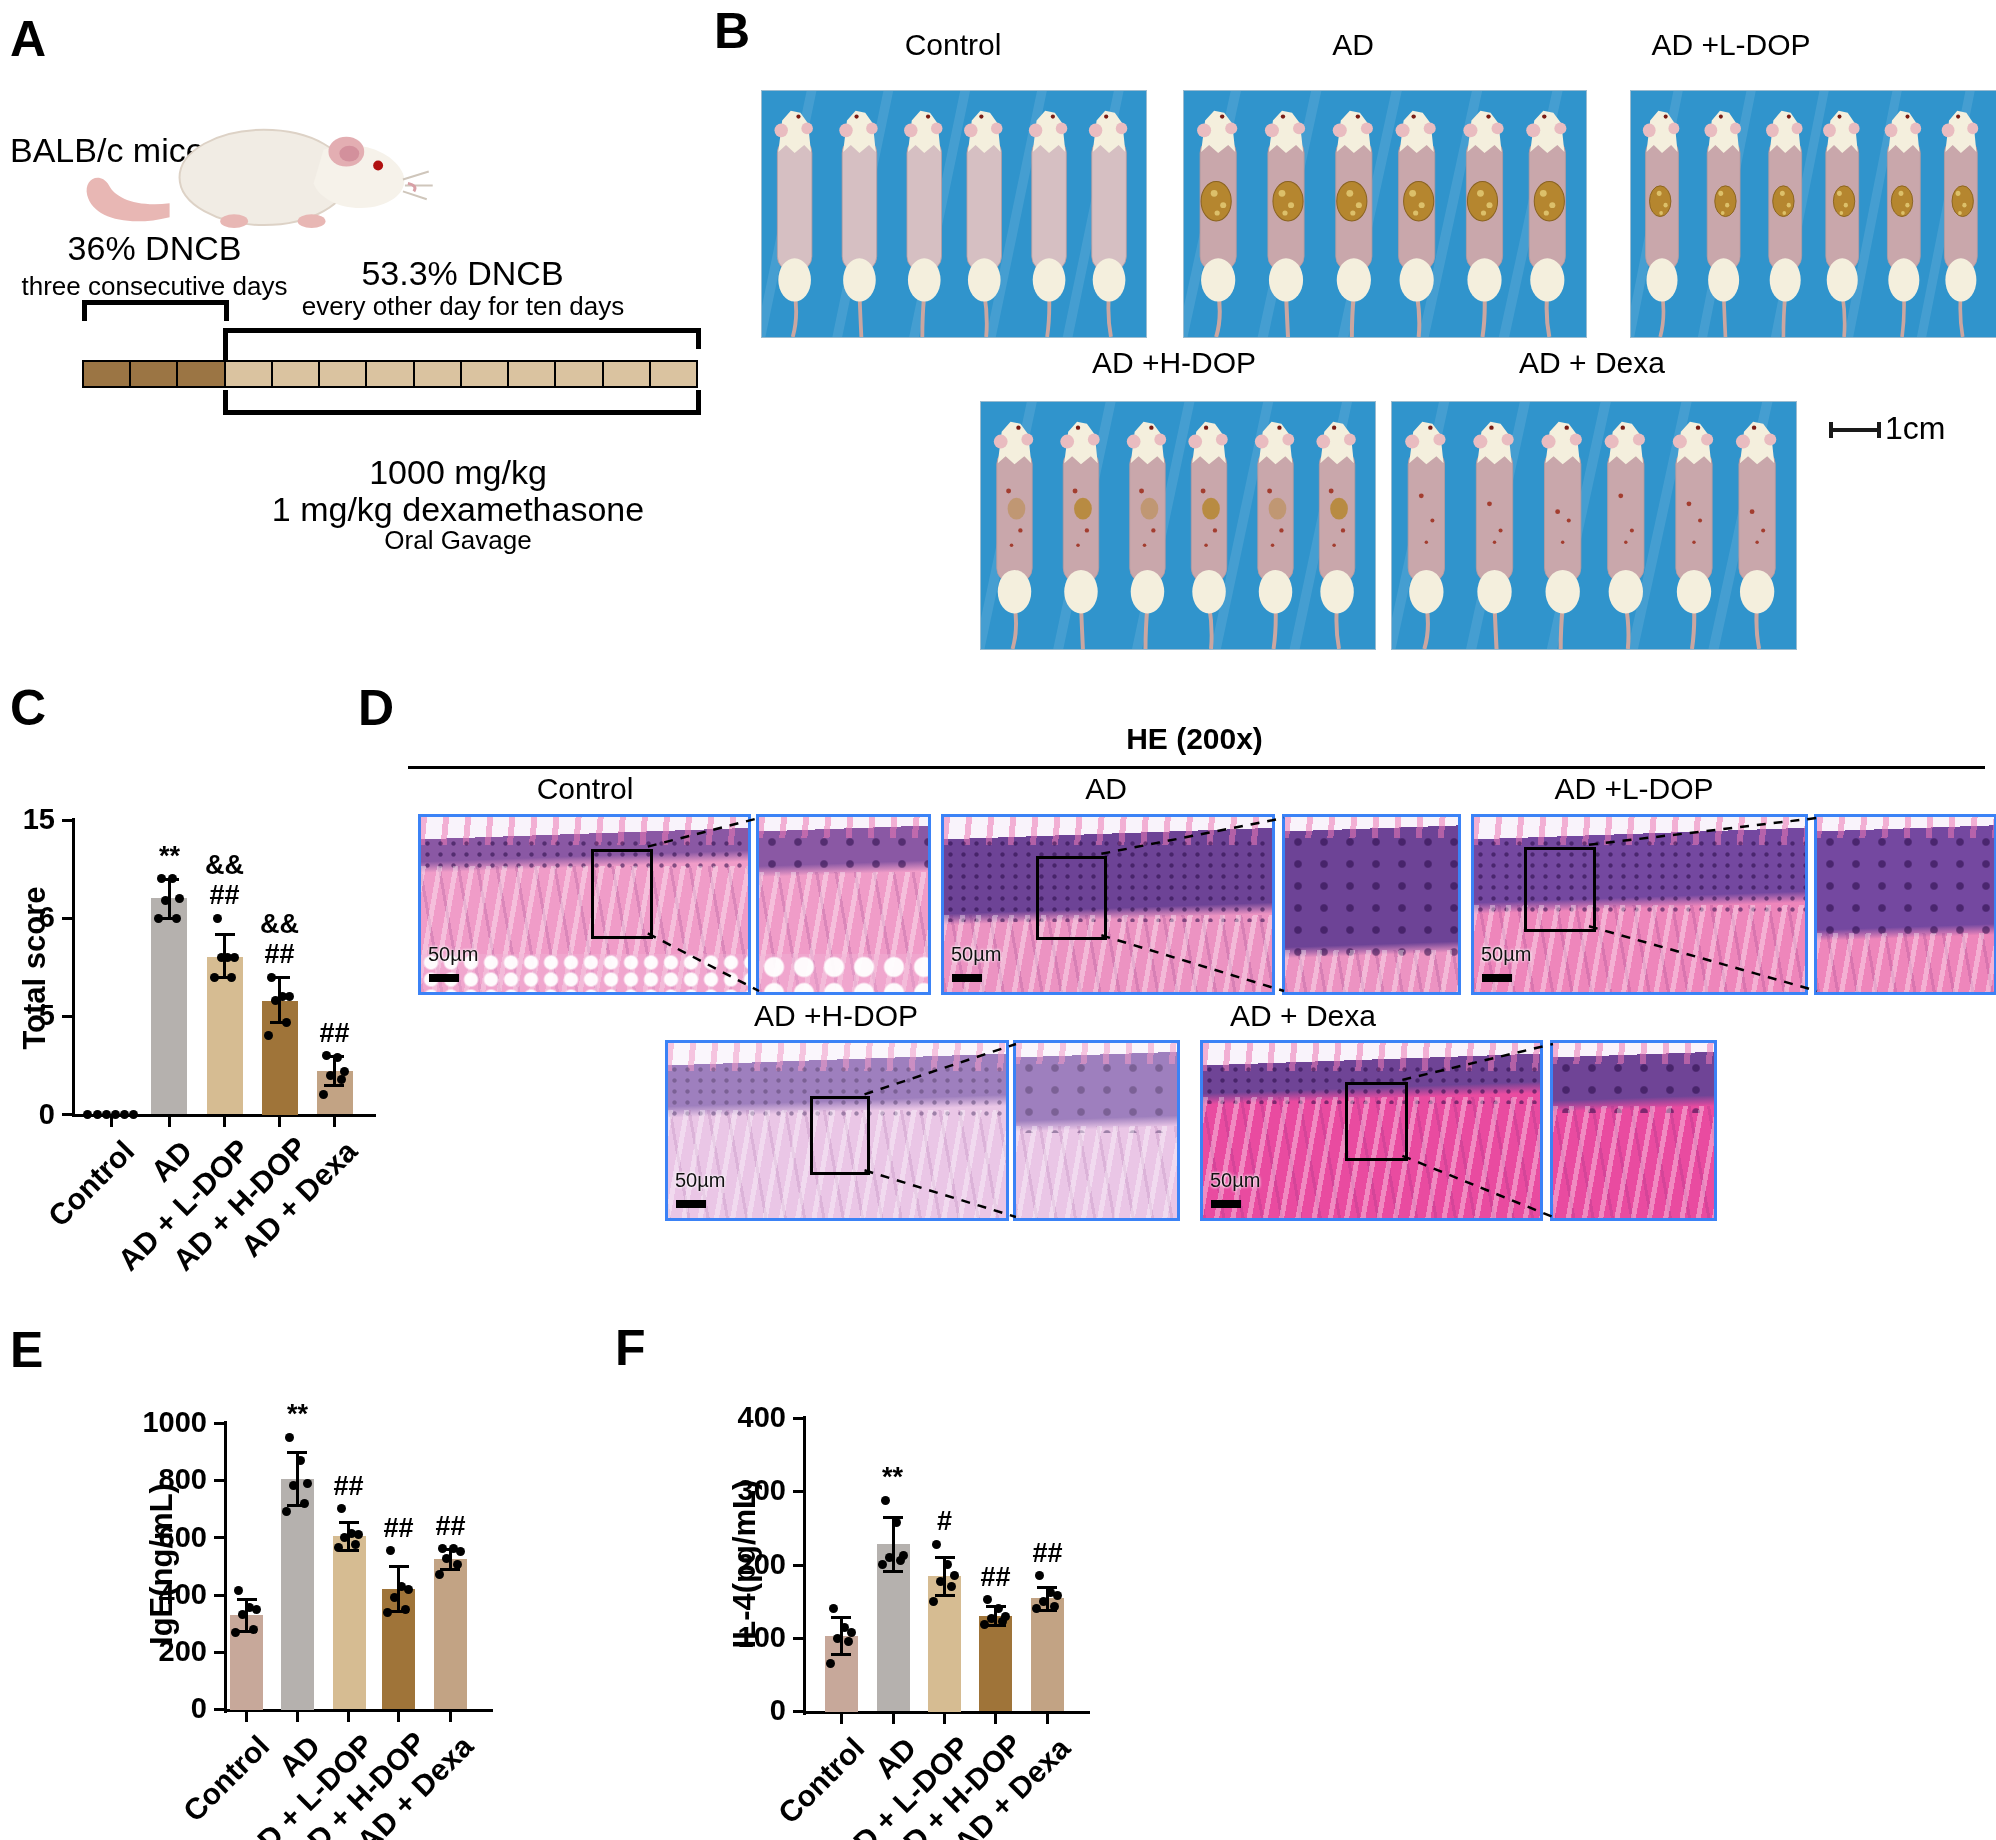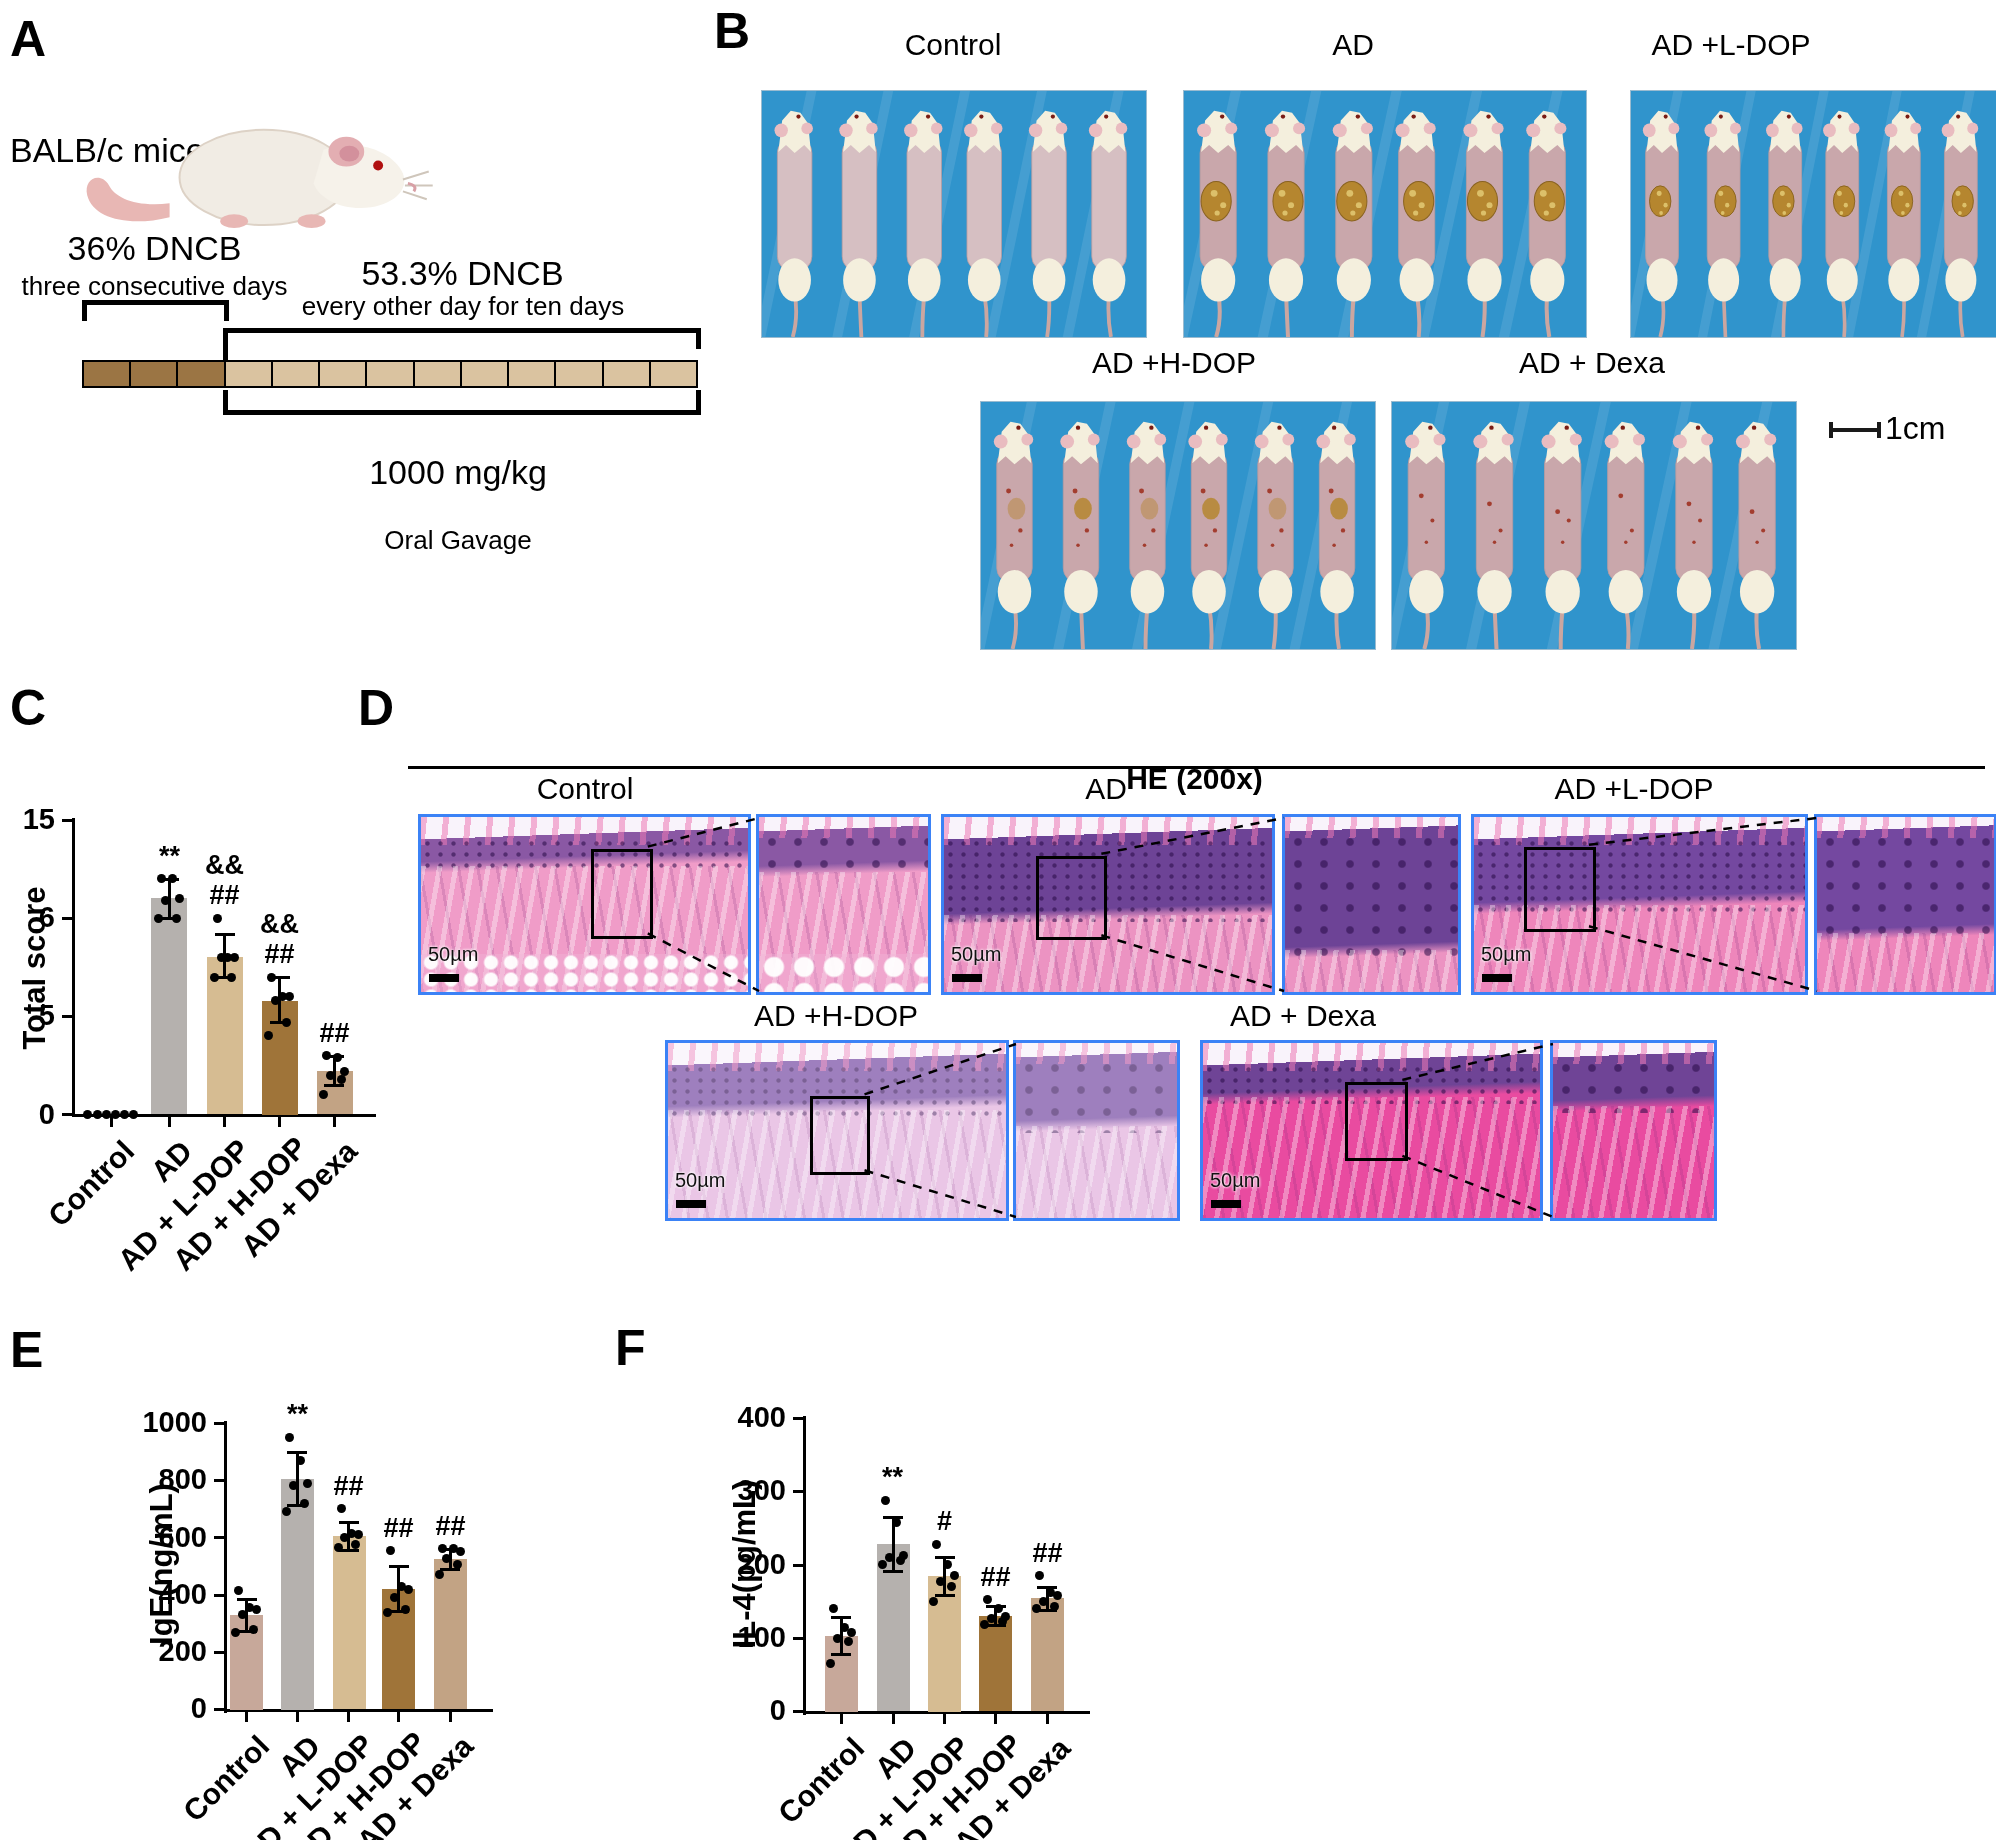--- a/index.html
+++ b/index.html
@@ -87,20 +87,21 @@
       <div class="cell" style="flex: 1 1 0%; background: rgb(218, 195, 160);"></div>
       <div class="cell" style="flex: 1 1 0%; background: rgb(218, 195, 160);"></div>
       <div class="cell" style="flex: 1 1 0%; background: rgb(218, 195, 160);"></div>
       <div class="cell" style="flex: 1 1 0%; background: rgb(218, 195, 160);"></div>
       <div class="cell" style="flex: 1 1 0%; background: rgb(218, 195, 160);"></div>
     </div>
 
   <div class="abs bracket-up" style="left:223px;top:390px;width:468px;height:20px;"></div>
 
   <div class="abs a-text ctr" style="left:259px;top:453px;width:398px;">1000 mg/kg</div>
+  <div class="abs a-text ctr" style="left:229px;top:490px;width:458px;">1 mg/kg dexamethasone</div>
   <div class="abs a-small ctr" style="left:289px;top:525px;width:338px;">Oral Gavage</div>
 
   <div class="abs panel-letter" style="left:714px;top:6px;">B</div>
   <div id="panelB"></div>
 
   <div class="abs" style="left:1829px;top:416px;width:159px;height:40px;">
     <div class="scaleB-bar" style="left:0px;top:12px;width:52px;"></div>
     <div class="scaleB-tick" style="left:0px;top:6px;"></div>
     <div class="scaleB-tick" style="left:48px;top:6px;"></div>
     <div class="abs scale1cm" style="left:56px;top:-6px;">1cm</div>
@@ -177,21 +178,21 @@
       <div class="dot" style="left: 306px; top: 267px;"></div>
       <div class="dot" style="left: 320px; top: 263px;"></div>
       <div class="dot" style="left: 313px; top: 249px;"></div>
       <div class="dot" style="left: 302px; top: 247px;"></div>
       <div class="ann" style="left: 255px; top: 214px; width: 119px;">##</div>
       <div class="axis" style="left: 313px; top: 313px; width: 3px; height: 10px;"></div>
       <div class="xlab" style="left: 151px; top: 330px;">AD + Dexa</div>
     </div>
 
   <div class="abs panel-letter" style="left:358px;top:683px;">D</div>
-  <div class="abs d-title ctr" style="left:1045px;top:762px;width:299px;">HE (200x)</div>
+  <div class="abs d-title ctr" style="left:1045px;top:722px;width:299px;">HE (200x)</div>
   <div class="abs hline" style="left:408px;top:766px;width:1577px;height:3px;"></div>
   <div id="panelD"></div>
 
   <div class="abs panel-letter" style="left:10px;top:1325px;">E</div>
   <div id="chart-E" class="chart" style="left:139px;top:1393px;width:428px;height:448px;">
       <div class="ylab" style="left: -127px; top: 153px; width: 299px;">IgE(ng/mL)</div>
       <div class="axis" style="left: 85px; top: 28px; width: 3px; height: 292px;"></div>
       <div class="axis" style="left: 85px; top: 316px; width: 269px; height: 3px;"></div>
       <div class="axis" style="left: 75px; top: 315px; width: 10px; height: 3px;"></div>
       <div class="tick-label" style="left: 0px; top: 299px; width: 68px;">0</div>

